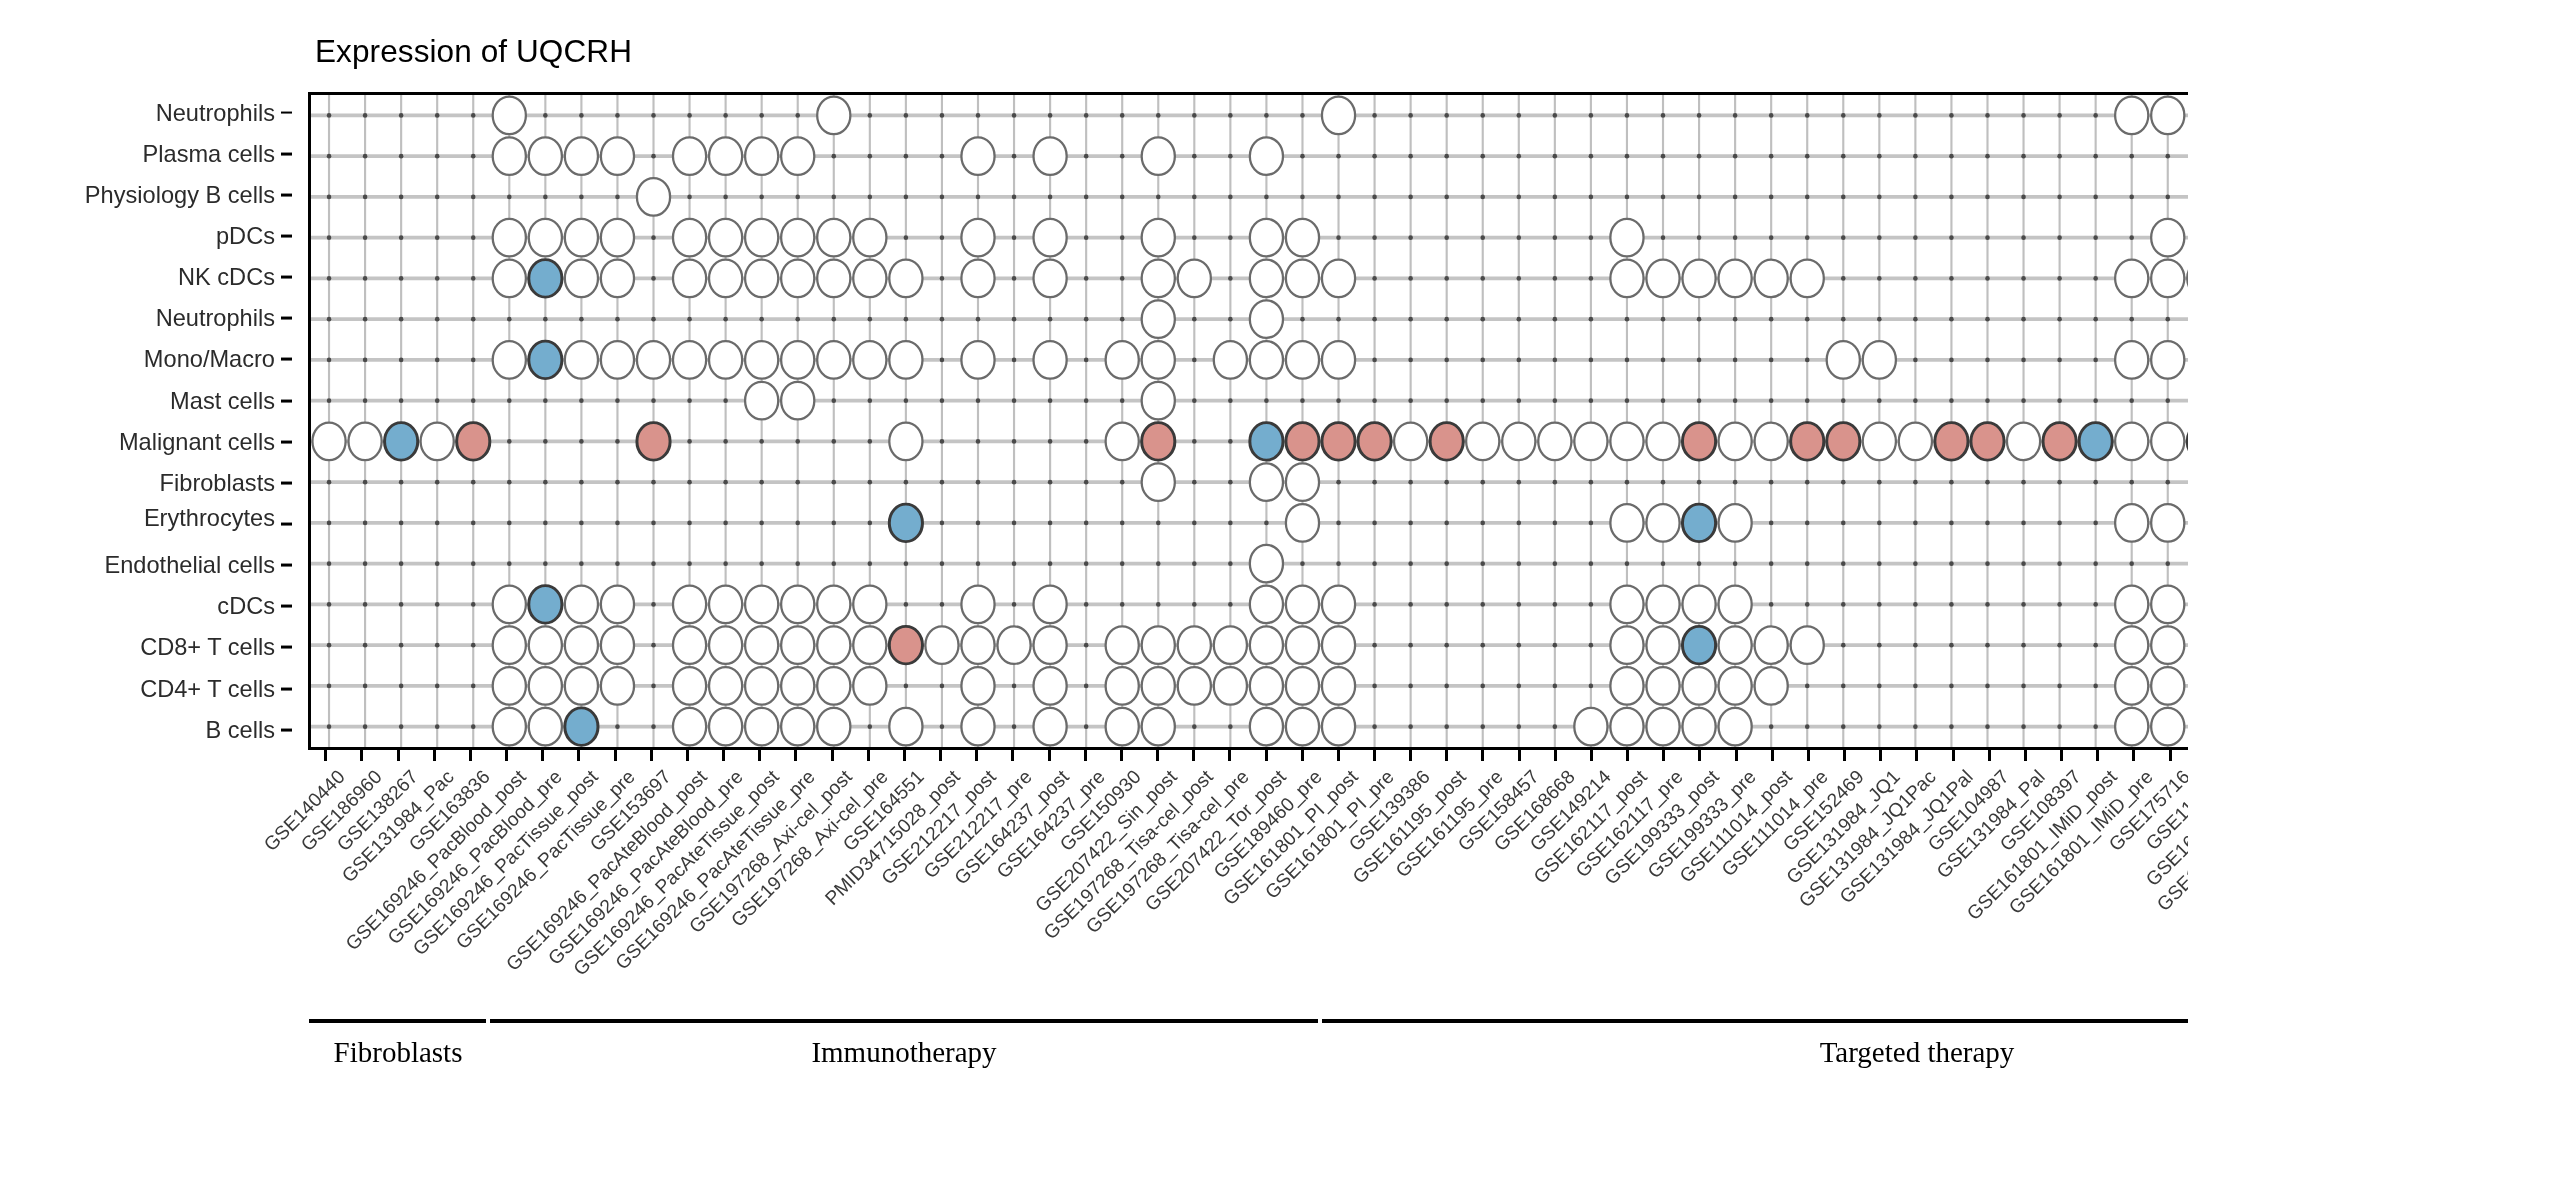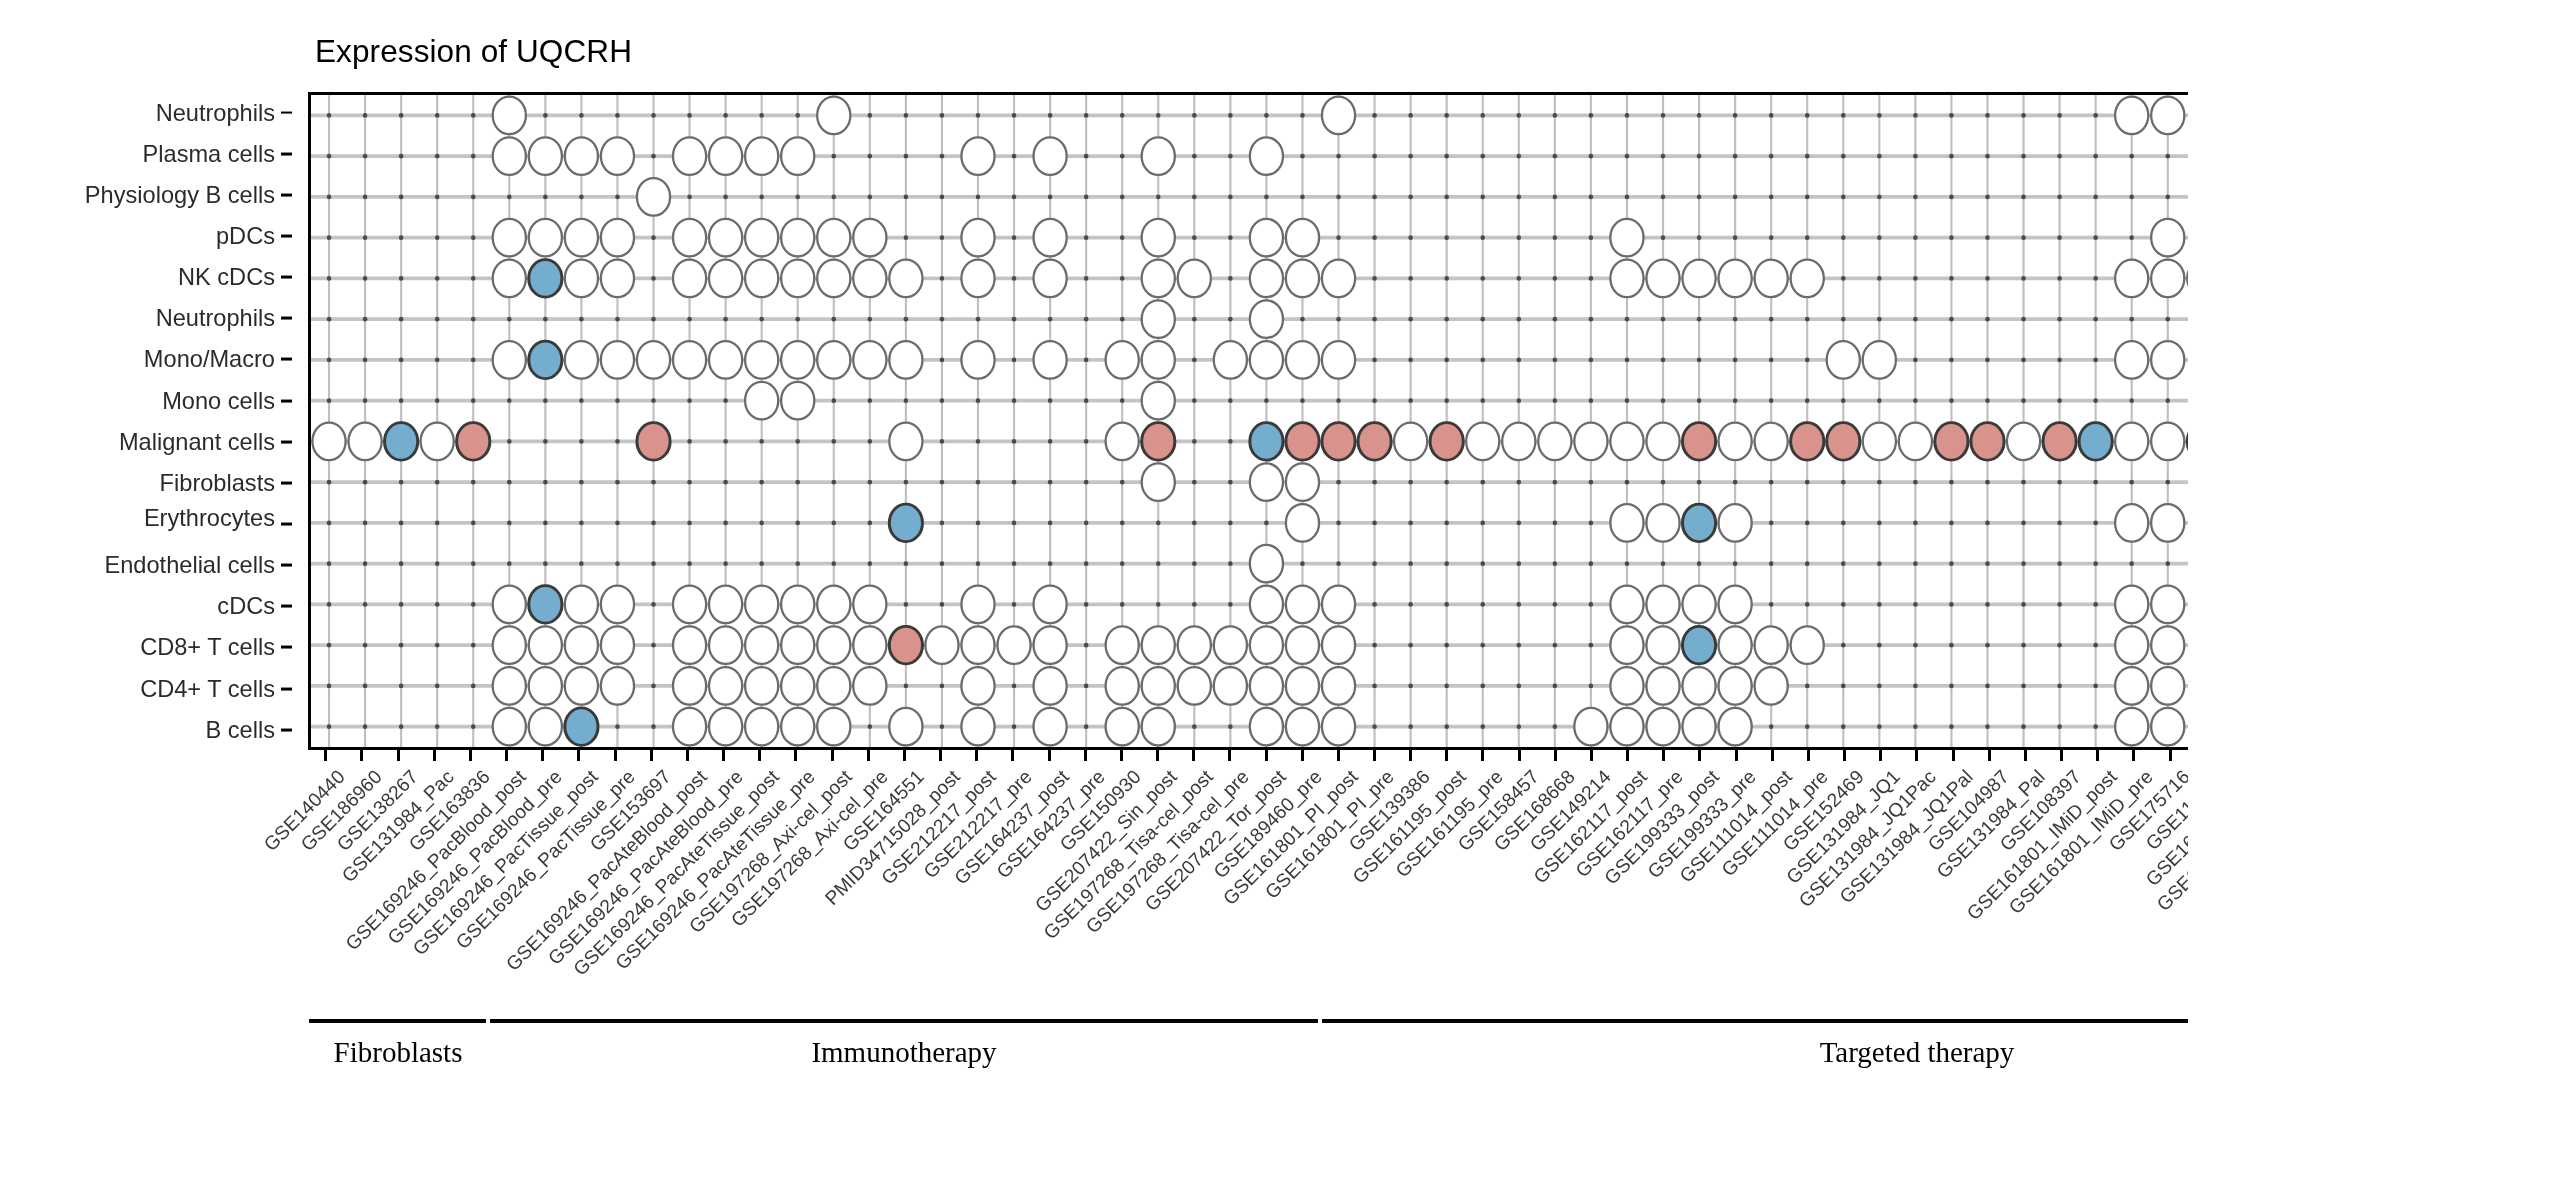--- a/index.html
+++ b/index.html
@@ -77,21 +77,21 @@
       <div class="ylab" style="top: 103px;">Physiology B cells</div>
       <div class="ytick" style="top: 103px;"></div>
       <div class="ylab" style="top: 144px;">pDCs</div>
       <div class="ytick" style="top: 144px;"></div>
       <div class="ylab" style="top: 185px;">NK cDCs</div>
       <div class="ytick" style="top: 185px;"></div>
       <div class="ylab" style="top: 226px; margin-left: 45px;">Neutrophils</div>
       <div class="ytick" style="top: 226px;"></div>
       <div class="ylab" style="top: 267px;">Mono/Macro</div>
       <div class="ytick" style="top: 267px;"></div>
-      <div class="ylab" style="top: 309px;">Mono cells</div>
+      <div class="ylab" style="top: 309px;">Mast cells</div>
       <div class="ytick" style="top: 309px;"></div>
       <div class="ylab" style="top: 350px; margin-left: 40px;">Malignant cells</div>
       <div class="ytick" style="top: 350px;"></div>
       <div class="ylab" style="top: 391px;">Fibroblasts</div>
       <div class="ytick" style="top: 391px;"></div>
       <div class="ylab" style="top: 426px;">Erythrocytes</div>
       <div class="ytick" style="top: 432px;"></div>
       <div class="ylab" style="top: 473px;">Endothelial cells</div>
       <div class="ytick" style="top: 473px;"></div>
       <div class="ylab" style="top: 514px;">cDCs</div>

